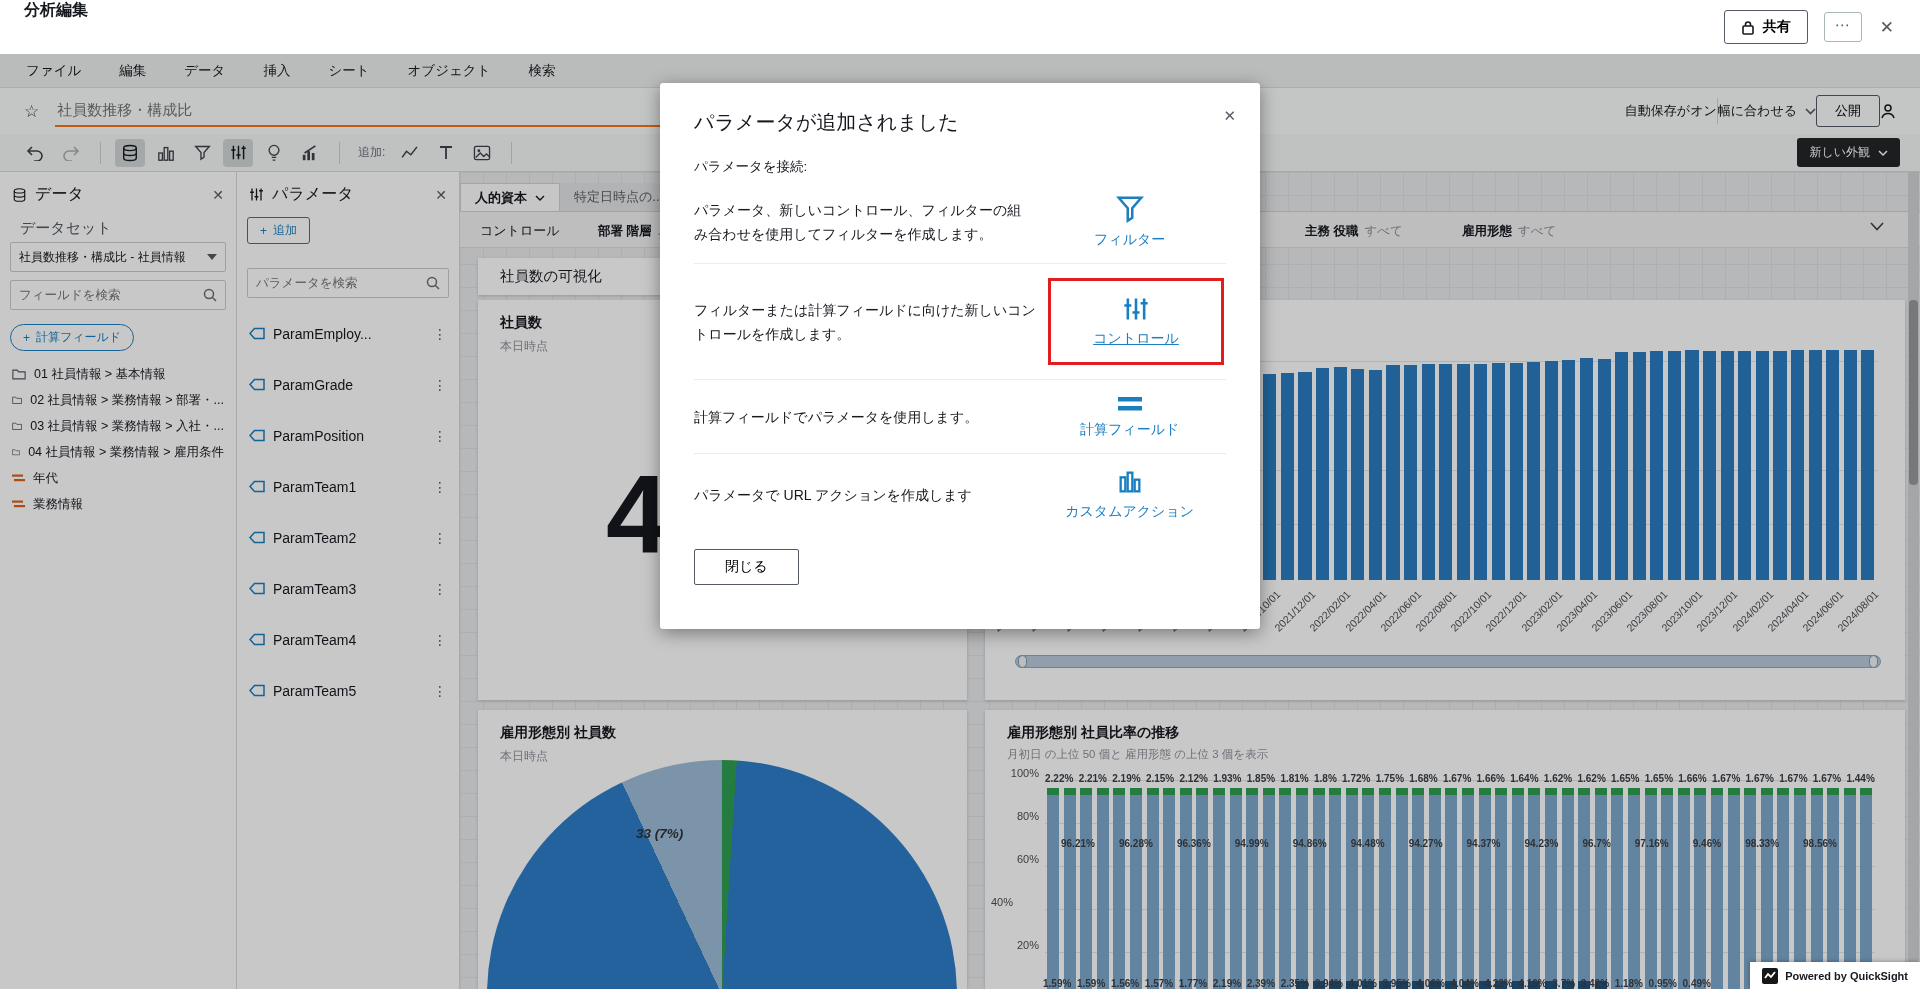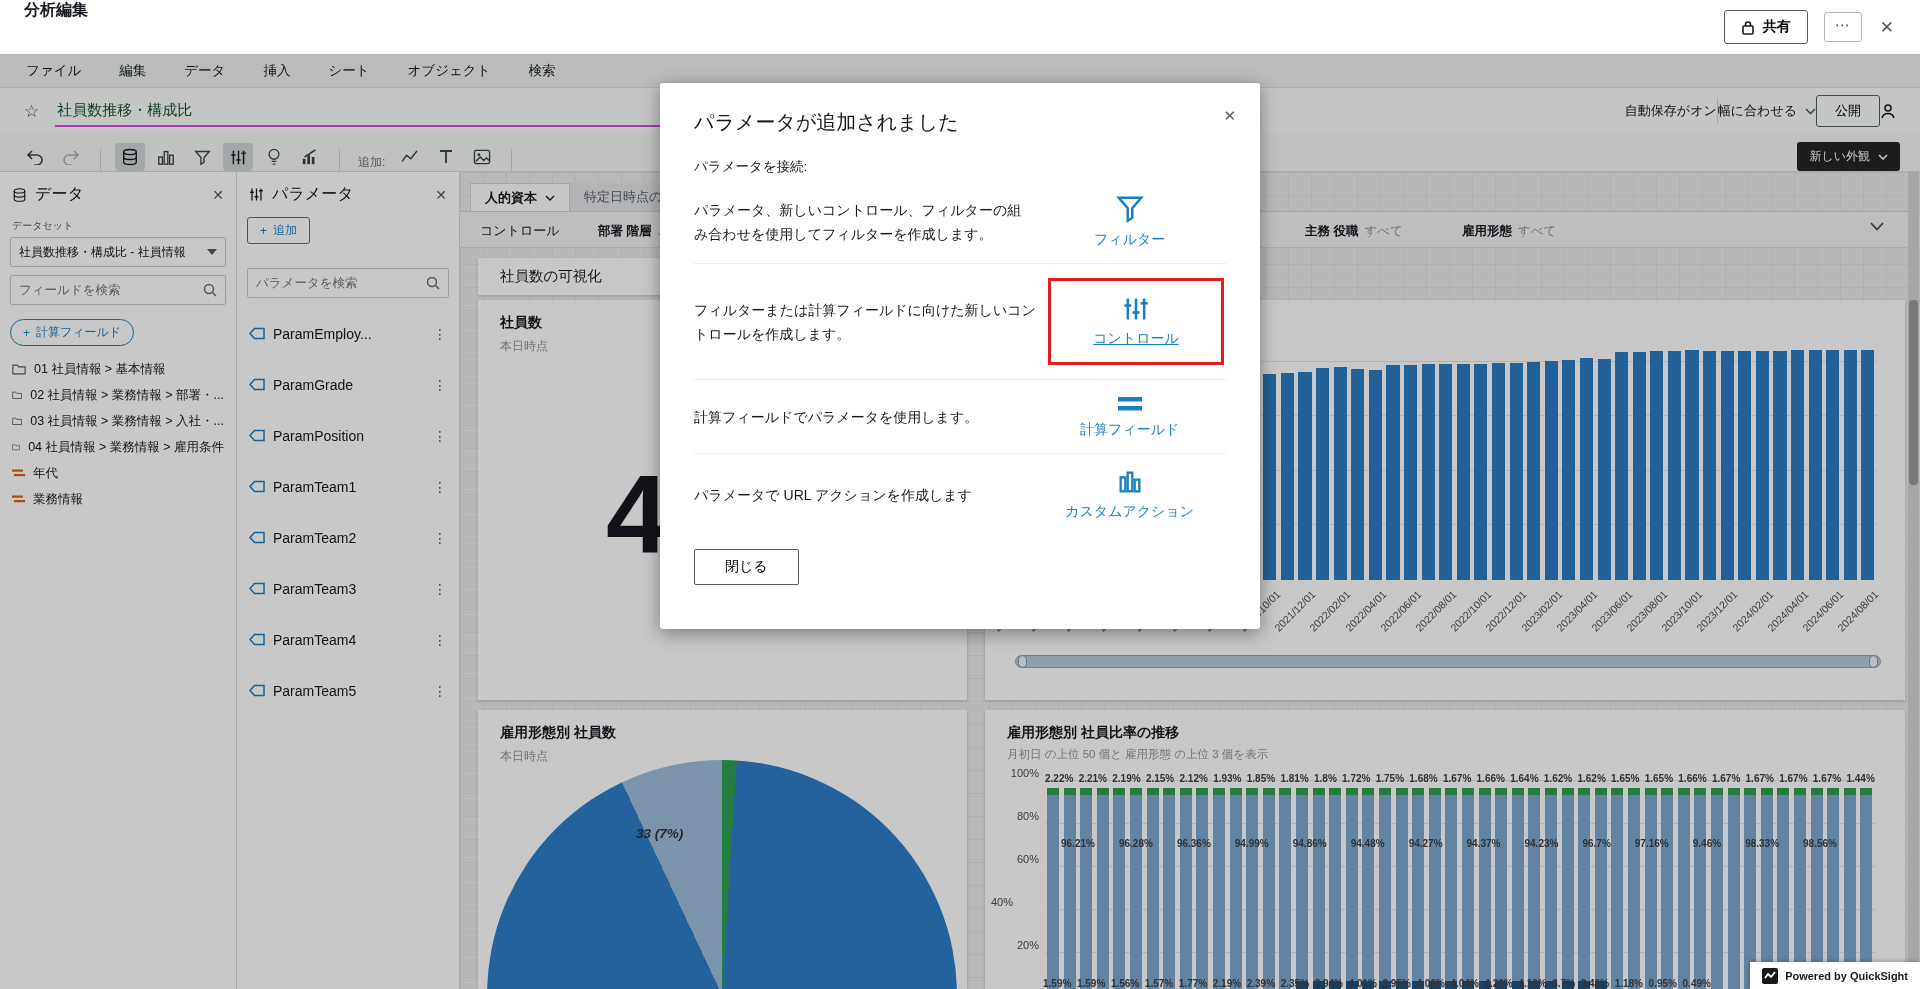--- a/index.html
+++ b/index.html
@@ -13,39 +13,39 @@
 .titlebar h1{font-size:16px;font-weight:700}
 .title-actions{margin-left:auto;display:flex;align-items:center;gap:16px}
 .btn-share{display:flex;align-items:center;gap:8px;border:1px solid #545b64;border-radius:3px;padding:7px 16px;font-size:14px;font-weight:700;background:#fff}
 .btn-more{border:1px solid #aab7b8;border-radius:3px;padding:3px 10px 7px;font-size:15px;color:#545b64;background:#fff;letter-spacing:1px}
 .icon-close-top{font-size:17px;color:#545b64;padding:0 2px}
 
 .menubar{position:absolute;left:0;top:54px;width:100%;height:34px;background:#eef0f0;border-bottom:1px solid #dcdedd;display:flex;align-items:center;gap:38px;padding:0 26px;font-size:13.5px}
 .menubar span{cursor:pointer}
 .namebar{position:absolute;left:0;top:88px;width:100%;height:46px;background:#fafbfb;display:flex;align-items:center;padding:0 24px}
 .star{font-size:17px;color:#444;margin-right:16px}
-.name-input{width:640px;border:none;outline:none;background:transparent;font-size:15px;color:#14532d;border-bottom:2px solid #d946ef;padding:6px 2px;font-family:Liberation Mono, monospace}
+.name-input{width:640px;border:none;outline:none;background:transparent;font-size:15px;color:#737373;border-bottom:2px solid #f97316;padding:6px 2px;font-family:Liberation Mono, monospace}
 .namebar-right{margin-left:auto;display:flex;align-items:center;font-size:13px}
 .vdiv{width:1px;height:26px;background:#d4d6d6}
 .fit-select{display:flex;align-items:center;gap:8px;color:#16191f}
 .btn-publish{border:1px solid #545b64;border-radius:3px;padding:6px 18px;font-size:13px;background:transparent}
-.toolbar{position:absolute;left:0;top:134px;width:100%;height:38px;background:#f5f6f7;border-bottom:1px solid #d7d9d9;display:flex;align-items:flex-end;gap:6px;padding:0 20px}
+.toolbar{position:absolute;left:0;top:134px;width:100%;height:38px;background:#f5f6f7;border-bottom:1px solid #d7d9d9;display:flex;align-items:center;gap:6px;padding:0 20px}
 .tb{width:30px;height:28px;display:flex;align-items:center;justify-content:center;border-radius:4px;color:#3d434a}
 .tb.active{background:#d3d6d8}
 .tb.disabled{opacity:.4}
 .tdiv{width:1px;height:22px;background:#cfd1d1;margin:0 8px}
 .add-label{font-size:12px;color:#687078;margin:0 4px}
 .newlook{margin-left:auto;background:#232527;color:#fff;font-size:12px;border-radius:3px;padding:6px 12px;display:flex;gap:8px;align-items:center}
 
 .panel{position:absolute;top:172px;height:817px;background:#fff}
 .data-panel{left:0;width:237px;border-right:1px solid #d8dadb}
 .params-panel{left:237px;width:223px;border-right:1px solid #d8dadb}
 .panel-head{display:flex;align-items:center;gap:8px;padding:12px 12px 6px;font-size:16px}
 .panel-close{margin-left:auto;color:#545b64;font-size:14px}
-.small-label{font-size:10px;color:#545b64;padding:8px 12px 2px}
+.small-label{font-size:15px;color:#545b64;padding:8px 20px 2px}
 .select-box{margin:2px 10px;border:1px solid #c9cdce;border-radius:2px;height:30px;display:flex;align-items:center;padding:0 8px;font-size:12px;gap:6px;background:#fff}
 .select-box .txt{white-space:nowrap;overflow:hidden;text-overflow:ellipsis;flex:1}
 .search-box{margin:8px 10px;border:1px solid #c9cdce;border-radius:2px;height:30px;display:flex;align-items:center;padding:0 8px;background:#fff}
 .search-box input{border:none;outline:none;flex:1;font-size:12.5px;color:#555;background:transparent;font-family:inherit}
 .pill-btn{display:inline-flex;align-items:center;gap:6px;border:1px solid #1a7fc1;color:#1a7fc1;font-size:12px;border-radius:14px;padding:4px 12px;background:#fff;margin:6px 10px}
 .field-list{padding:4px 0 0}
 .field-row{display:flex;align-items:center;gap:8px;height:26px;padding:0 12px;font-size:12.5px;white-space:nowrap;overflow:hidden}
 .param-row{display:flex;align-items:center;gap:8px;height:51px;padding:0 12px;font-size:14px}
 .param-row .kebab{margin-left:auto;color:#545b64;font-size:14px;letter-spacing:0}
 
@@ -381,21 +381,21 @@
             <path d="M1 6.5L5.5 1.5H15v10H5.5z" fill="none" stroke="#1a7fc1" stroke-width="1.5"></path>
           </svg>
           <span>ParamTeam5</span>
           <span class="kebab">⋮</span>
         </div>
       </div>
   </div>
 
   <div class="canvas">
     <div class="tabbar">
-      <div class="tab active" style="margin-left:10px">
+      <div class="tab active" style="margin-left:0">
         <span>人的資本</span>
         <svg width="10" height="6" viewBox="0 0 10 6">
             <path d="M1 1l4 4 4-4" fill="none" stroke="#16191f" stroke-width="1.4"></path>
           </svg>
       </div>
       <div class="tab inactive">
           <span>特定日時点の...</span>
         </div>
     </div>
 

